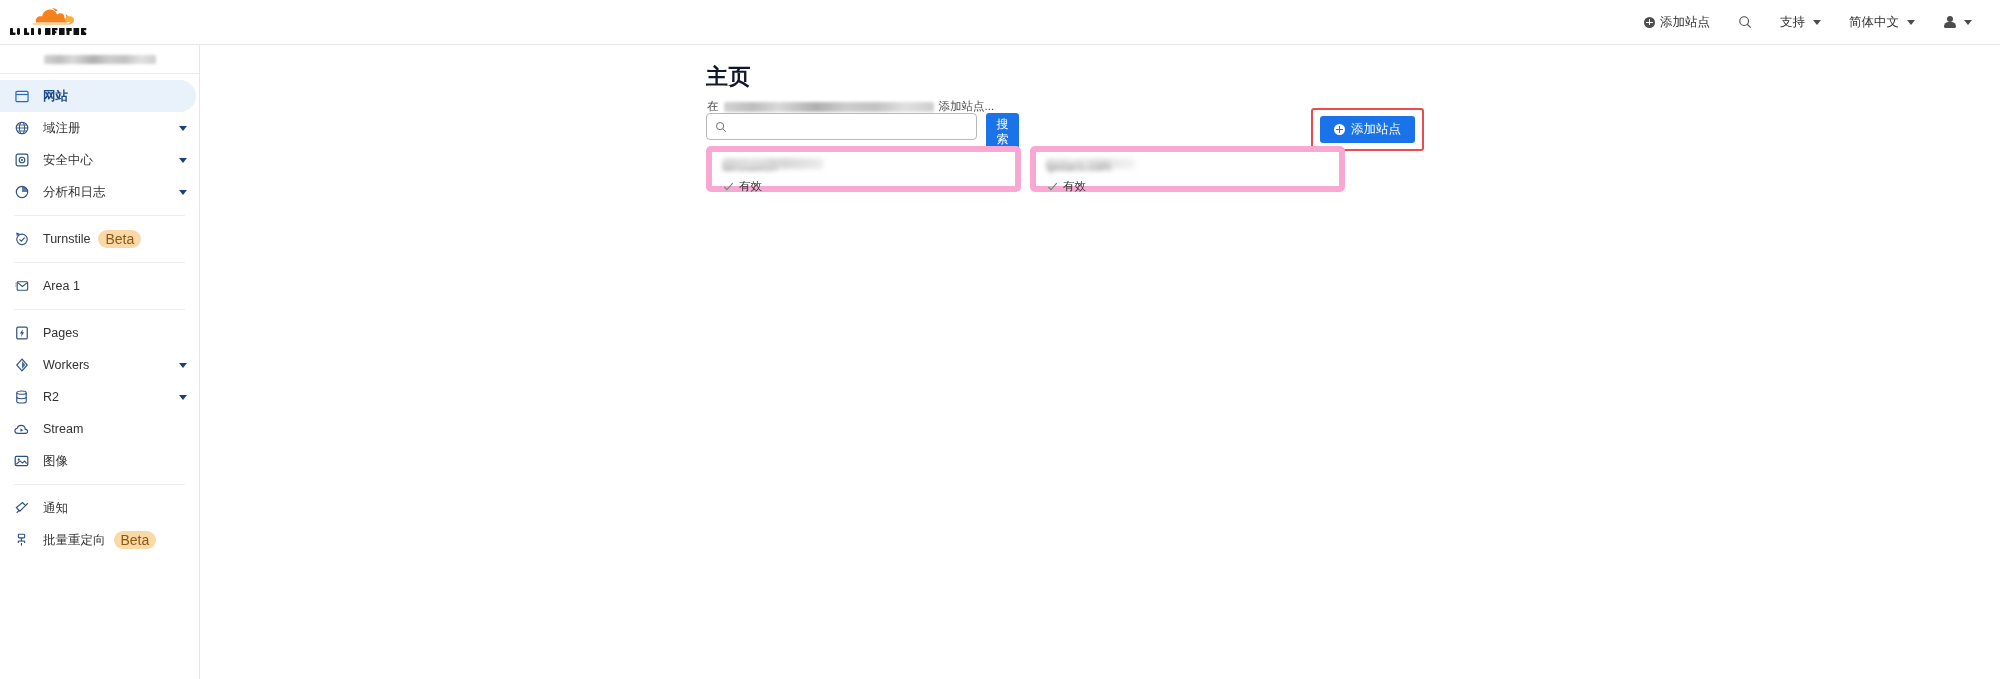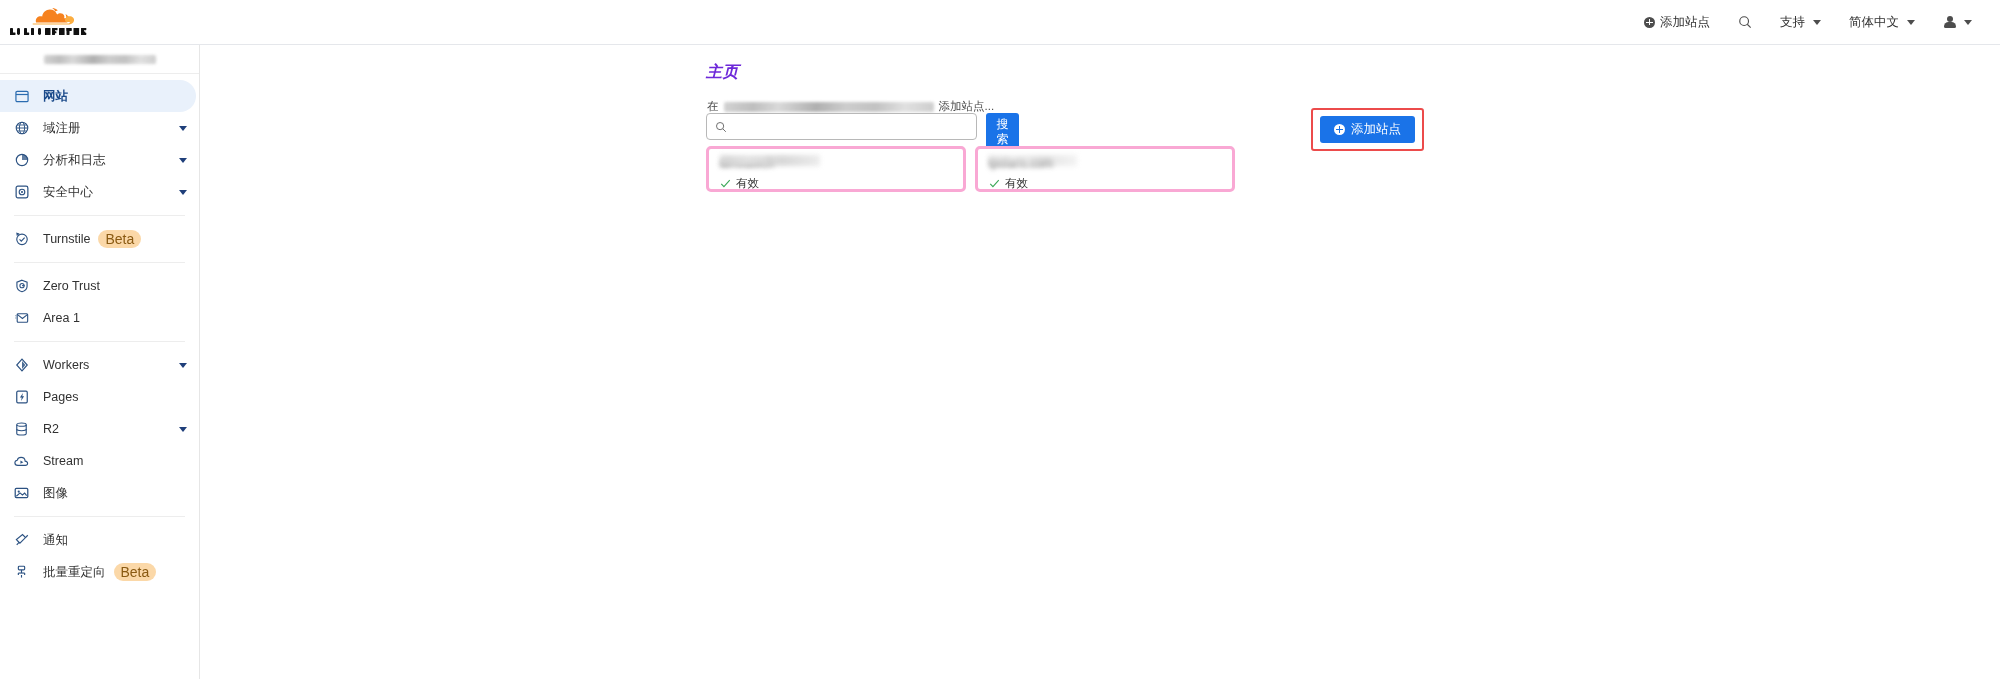--- a/index.html
+++ b/index.html
@@ -90,21 +90,21 @@
   .badge {
     margin-left: 8px; background: #fbd8a8; color: #8a5a12;
     font-size: 14px; border-radius: 9px; padding: 2px 7px 2.5px; line-height: 1;
     font-weight: normal;
   }
 
   
   .main { position: absolute; top: 45px; left: 200px; width: 1800px; height: 634px; background: #fff; }
   .page-title {
     position: absolute; left: 506px; top: 17px;
-    font-size: 16px; font-weight: bold; color: #6d28d9; letter-spacing: .5px; font-style: italic;
+    font-size: 22px; font-weight: bold; color: #0f172a; letter-spacing: .5px;
   }
   .search-label {
     position: absolute; left: 507px; top: 54px;
     font-size: 11.5px; color: #4a4a4a; display: flex; align-items: center; gap: 2px;
     white-space: nowrap;
   }
   .label-redact { width: 210px; height: 10px; margin: 0 3px; }
 
   .search-row { position: absolute; left: 506px; top: 68px; display: flex; align-items: flex-start; gap: 9px; }
   .search-box {
@@ -136,21 +136,21 @@
   .plus-circle-w {
     width: 11px; height: 11px; border-radius: 50%; background: #fff;
     position: relative; display: inline-block; flex: none;
   }
   .plus-circle-w::before, .plus-circle-w::after { content: ""; position: absolute; background: #1a73e8; }
   .plus-circle-w::before { left: 2.2px; top: 5px; width: 6.6px; height: 1.4px; }
   .plus-circle-w::after  { top: 2.2px; left: 5px; height: 6.6px; width: 1.4px; }
 
   .cards { position: absolute; left: 506px; top: 101px; display: flex; gap: 9px; }
   .card {
-    width: 260px; height: 46px; border: 3px solid #f9a8d4; border-radius: 5px;
+    width: 315px; height: 46px; border: 6px solid #f9a8d4; border-radius: 5px;
     padding: 7px 11px 0; background: #fff; cursor: pointer;
   }
   .card-domain { height: 13px; display: flex; align-items: center; position: relative; }
   .domain-text {
     font-size: 12px; color: #4b4b4b; filter: blur(2.4px); white-space: nowrap;
   }
   .domain-cover {
     position: absolute; left: 0; top: -1px; height: 11px; width: 100px;
     background: linear-gradient(90deg,#d4d4d4 0%,#e4e4e4 30%,#cfcfcf 62%,#e8e8e8 100%);
     filter: blur(2.6px); opacity: .82;
@@ -247,100 +247,90 @@
             <line x1="2.4" y1="11.4" x2="13.6" y2="11.4" stroke="currentColor" stroke-width="1"></line>
           </svg>
       </span>
       <span class="lbl">域注册</span>
       <span class="caret-nav"></span>
     </div>
 
     <div class="nav-item">
       <span class="ico">
         <svg width="14" height="14" viewBox="0 0 16 16">
-            <circle cx="8" cy="8" r="6.5" fill="none" stroke="currentColor" stroke-width="1.3"></circle>
-            <path d="M8 8 L8 1.5 A6.5 6.5 0 0 1 14.5 8 Z" fill="currentColor" opacity="0.75"></path>
-          </svg>
-      </span>
-      <span class="lbl">分析和日志</span>
-      <span class="caret-nav"></span>
-    </div>
-
-    <div class="nav-item">
-      <span class="ico">
-        <svg width="14" height="14" viewBox="0 0 16 16">
             <rect x="1.3" y="1.3" width="13.4" height="13.4" rx="2" fill="none" stroke="currentColor" stroke-width="1.4"></rect>
             <circle cx="8" cy="8" r="3.2" fill="none" stroke="currentColor" stroke-width="1.3"></circle>
             <circle cx="8" cy="8" r="1.2" fill="currentColor"></circle>
           </svg>
       </span>
       <span class="lbl">安全中心</span>
       <span class="caret-nav"></span>
     </div>
 
+    <div class="nav-item">
+      <span class="ico">
+        <svg width="14" height="14" viewBox="0 0 16 16">
+            <circle cx="8" cy="8" r="6.5" fill="none" stroke="currentColor" stroke-width="1.3"></circle>
+            <path d="M8 8 L8 1.5 A6.5 6.5 0 0 1 14.5 8 Z" fill="currentColor" opacity="0.75"></path>
+          </svg>
+      </span>
+      <span class="lbl">分析和日志</span>
+      <span class="caret-nav"></span>
+    </div>
+
     <div class="nav-sep"></div>
 
     <div class="nav-item">
       <span class="ico">
         <svg width="14" height="14" viewBox="0 0 16 16">
             <circle cx="8" cy="8.4" r="6" fill="none" stroke="currentColor" stroke-width="1.3"></circle>
             <polyline points="5.2,8.4 7.2,10.4 11,6.4" fill="none" stroke="currentColor" stroke-width="1.3"></polyline>
             <path d="M2.6 4.2 L2.2 1.6 L4.9 2.4" fill="none" stroke="currentColor" stroke-width="1.3"></path>
           </svg>
       </span>
       <span class="lbl">Turnstile</span>
       <span class="badge">Beta</span>
     </div>
 
     <div class="nav-sep"></div>
 
-    <div class="nav-item">
-      <span class="ico">
-        <svg width="14" height="14" viewBox="0 0 16 16">
-            <path d="M8 1.4 L13.8 3.6 V8.2 C13.8 11.4 11.2 13.6 8 14.6 C4.8 13.6 2.2 11.4 2.2 8.2 V3.6 Z" fill="none" stroke="currentColor" stroke-width="1.3"></path>
-            <circle cx="8" cy="7.6" r="2.4" fill="none" stroke="currentColor" stroke-width="1.2"></circle>
-            <line x1="8" y1="7.6" x2="11" y2="7.6" stroke="currentColor" stroke-width="1.2"></line>
-          </svg>
-      </span>
-      <span class="lbl">Zero Trust</span>
-    </div>
 
     <div class="nav-item">
       <span class="ico">
         <svg width="14" height="12" viewBox="0 0 16 14">
             <rect x="2.4" y="2" width="12.2" height="10" rx="1.2" fill="none" stroke="currentColor" stroke-width="1.3"></rect>
             <polyline points="2.4,2.8 8.5,7.6 14.6,2.8" fill="none" stroke="currentColor" stroke-width="1.2"></polyline>
             <line x1="0.4" y1="4.5" x2="1.3" y2="4.5" stroke="currentColor" stroke-width="1.2"></line>
             <line x1="0.4" y1="7" x2="1.3" y2="7" stroke="currentColor" stroke-width="1.2"></line>
           </svg>
       </span>
       <span class="lbl">Area 1</span>
     </div>
 
     <div class="nav-sep"></div>
 
     <div class="nav-item">
       <span class="ico">
         <svg width="14" height="14" viewBox="0 0 16 16">
+            <rect x="2" y="1.4" width="12" height="13.2" rx="1.4" fill="none" stroke="currentColor" stroke-width="1.4"></rect>
+            <path d="M9.1 3.4 L5.6 8.6 H7.7 L6.9 12.6 L10.4 7.2 H8.3 Z" fill="currentColor"></path>
+          </svg>
+      </span>
+      <span class="lbl">Pages</span>
+    </div>
+
+    <div class="nav-item">
+      <span class="ico">
+        <svg width="14" height="14" viewBox="0 0 16 16">
             <path d="M8 1.2 L14 8 L8 14.8 L2 8 Z" fill="none" stroke="currentColor" stroke-width="1.3"></path>
             <path d="M8 3.4 L8 12.6 L11.8 8 Z" fill="currentColor" opacity="0.85"></path>
           </svg>
       </span>
       <span class="lbl">Workers</span>
       <span class="caret-nav"></span>
-    </div>
-
-    <div class="nav-item">
-      <span class="ico">
-        <svg width="14" height="14" viewBox="0 0 16 16">
-            <rect x="2" y="1.4" width="12" height="13.2" rx="1.4" fill="none" stroke="currentColor" stroke-width="1.4"></rect>
-            <path d="M9.1 3.4 L5.6 8.6 H7.7 L6.9 12.6 L10.4 7.2 H8.3 Z" fill="currentColor"></path>
-          </svg>
-      </span>
-      <span class="lbl">Pages</span>
     </div>
 
     <div class="nav-item">
       <span class="ico">
         <svg width="13" height="14" viewBox="0 0 14 16">
             <ellipse cx="7" cy="3" rx="5.4" ry="1.9" fill="none" stroke="currentColor" stroke-width="1.3"></ellipse>
             <path d="M1.6 3 V13 C1.6 14 4 14.9 7 14.9 C10 14.9 12.4 14 12.4 13 V3" fill="none" stroke="currentColor" stroke-width="1.3"></path>
             <path d="M1.6 8 C1.6 9 4 9.9 7 9.9 C10 9.9 12.4 9 12.4 8" fill="none" stroke="currentColor" stroke-width="1.2"></path>
           </svg>
       </span>

